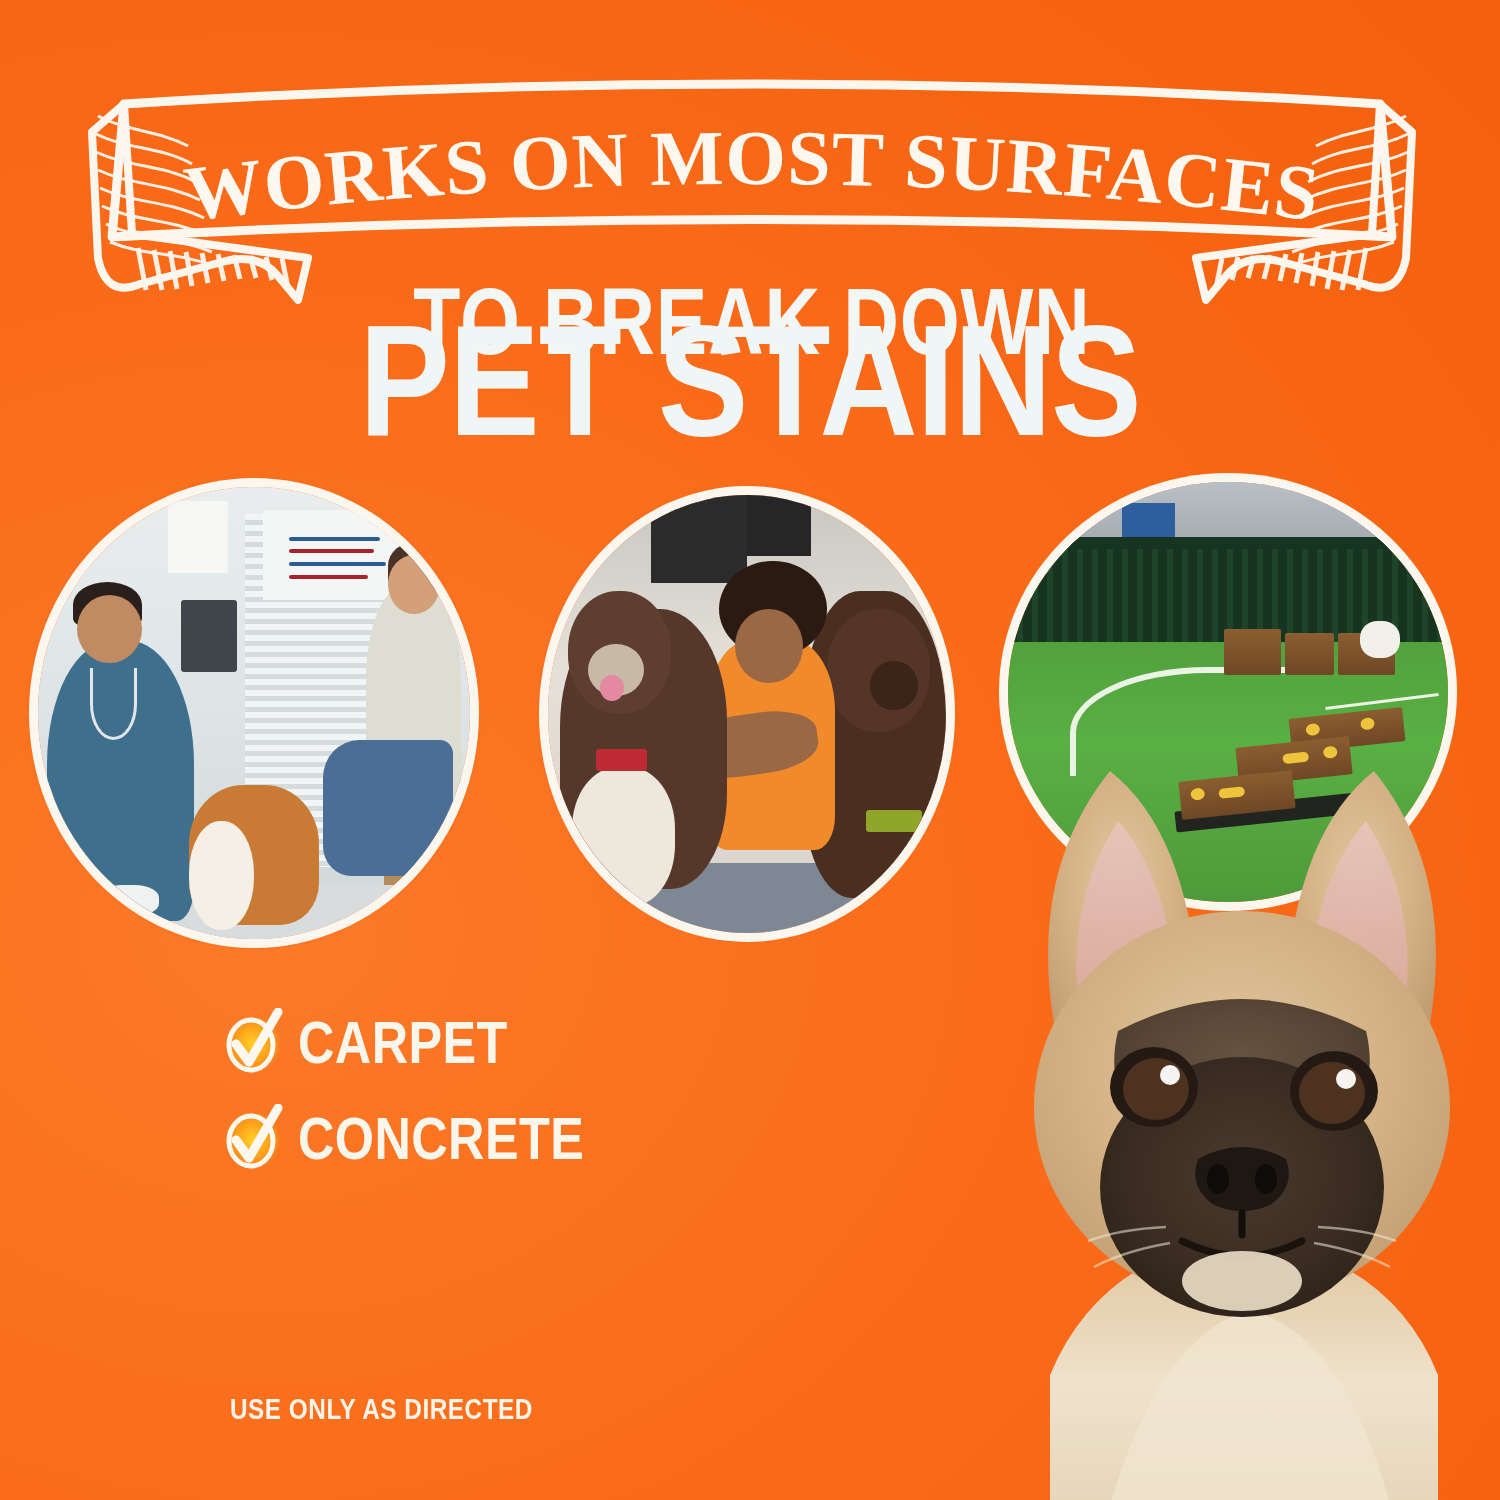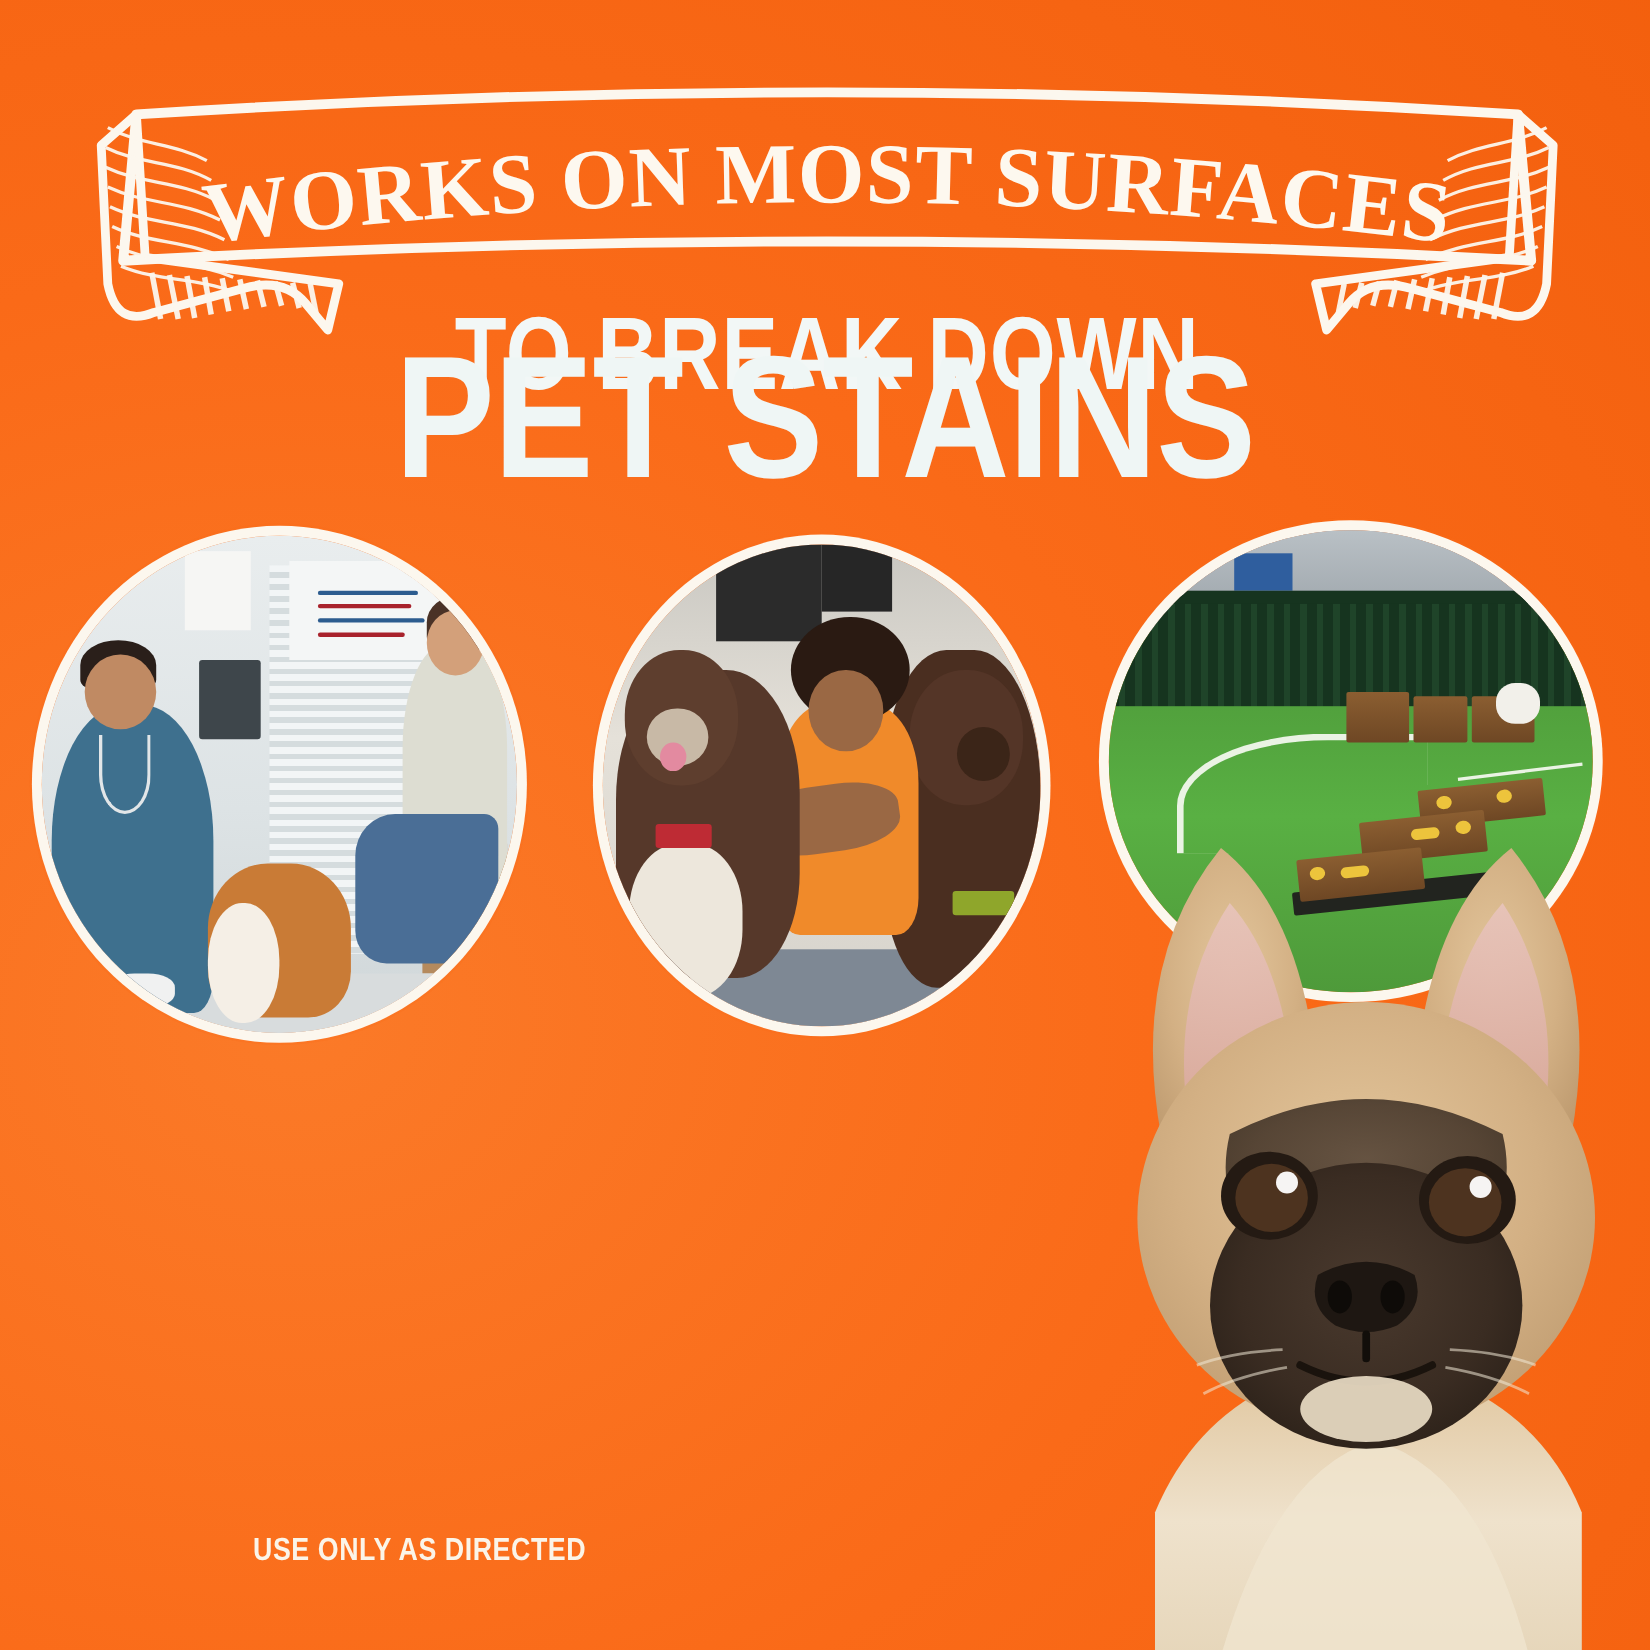--- a/index.html
+++ b/index.html
@@ -335,25 +335,45 @@
       <div class="obst obstD">
         <span class="paw" style="left:10%"></span>
           <span class="bone" style="left:34%"></span>
       </div>
     </div>
   </div>
 
   <div class="checklist">
 
     <div class="crow">
+      <div class="citem col1">
+        <span class="check">
+          <span class="glow"></span>
+          <svg viewBox="0 0 62 70">
+            <ellipse cx="29" cy="37" rx="22" ry="25" fill="none" stroke="#FDF8EF" stroke-width="5"></ellipse>
+            <path d="M14,36 L27,54 L56,4" fill="none" stroke="#FDF8EF" stroke-width="9" stroke-linecap="round" stroke-linejoin="round"></path>
+          </svg>
+        </span>
+        <span class="clabel">CARPET</span>
+      </div>
     </div>
 
 
 
     <div class="crow">
+      <div class="citem wide">
+        <span class="check">
+          <span class="glow"></span>
+          <svg viewBox="0 0 62 70">
+            <ellipse cx="29" cy="37" rx="22" ry="25" fill="none" stroke="#FDF8EF" stroke-width="5"></ellipse>
+            <path d="M14,36 L27,54 L56,4" fill="none" stroke="#FDF8EF" stroke-width="9" stroke-linecap="round" stroke-linejoin="round"></path>
+          </svg>
+        </span>
+        <span class="clabel">CONCRETE</span>
+      </div>
     </div>
 
   </div>
 
   <div class="disclaimer">USE ONLY AS DIRECTED</div>
 
   <div id="frenchie">
     <svg viewBox="0 0 560 770" preserveAspectRatio="none">
       <defs>
         <radialGradient id="furG" cx="48%" cy="40%" r="68%">

